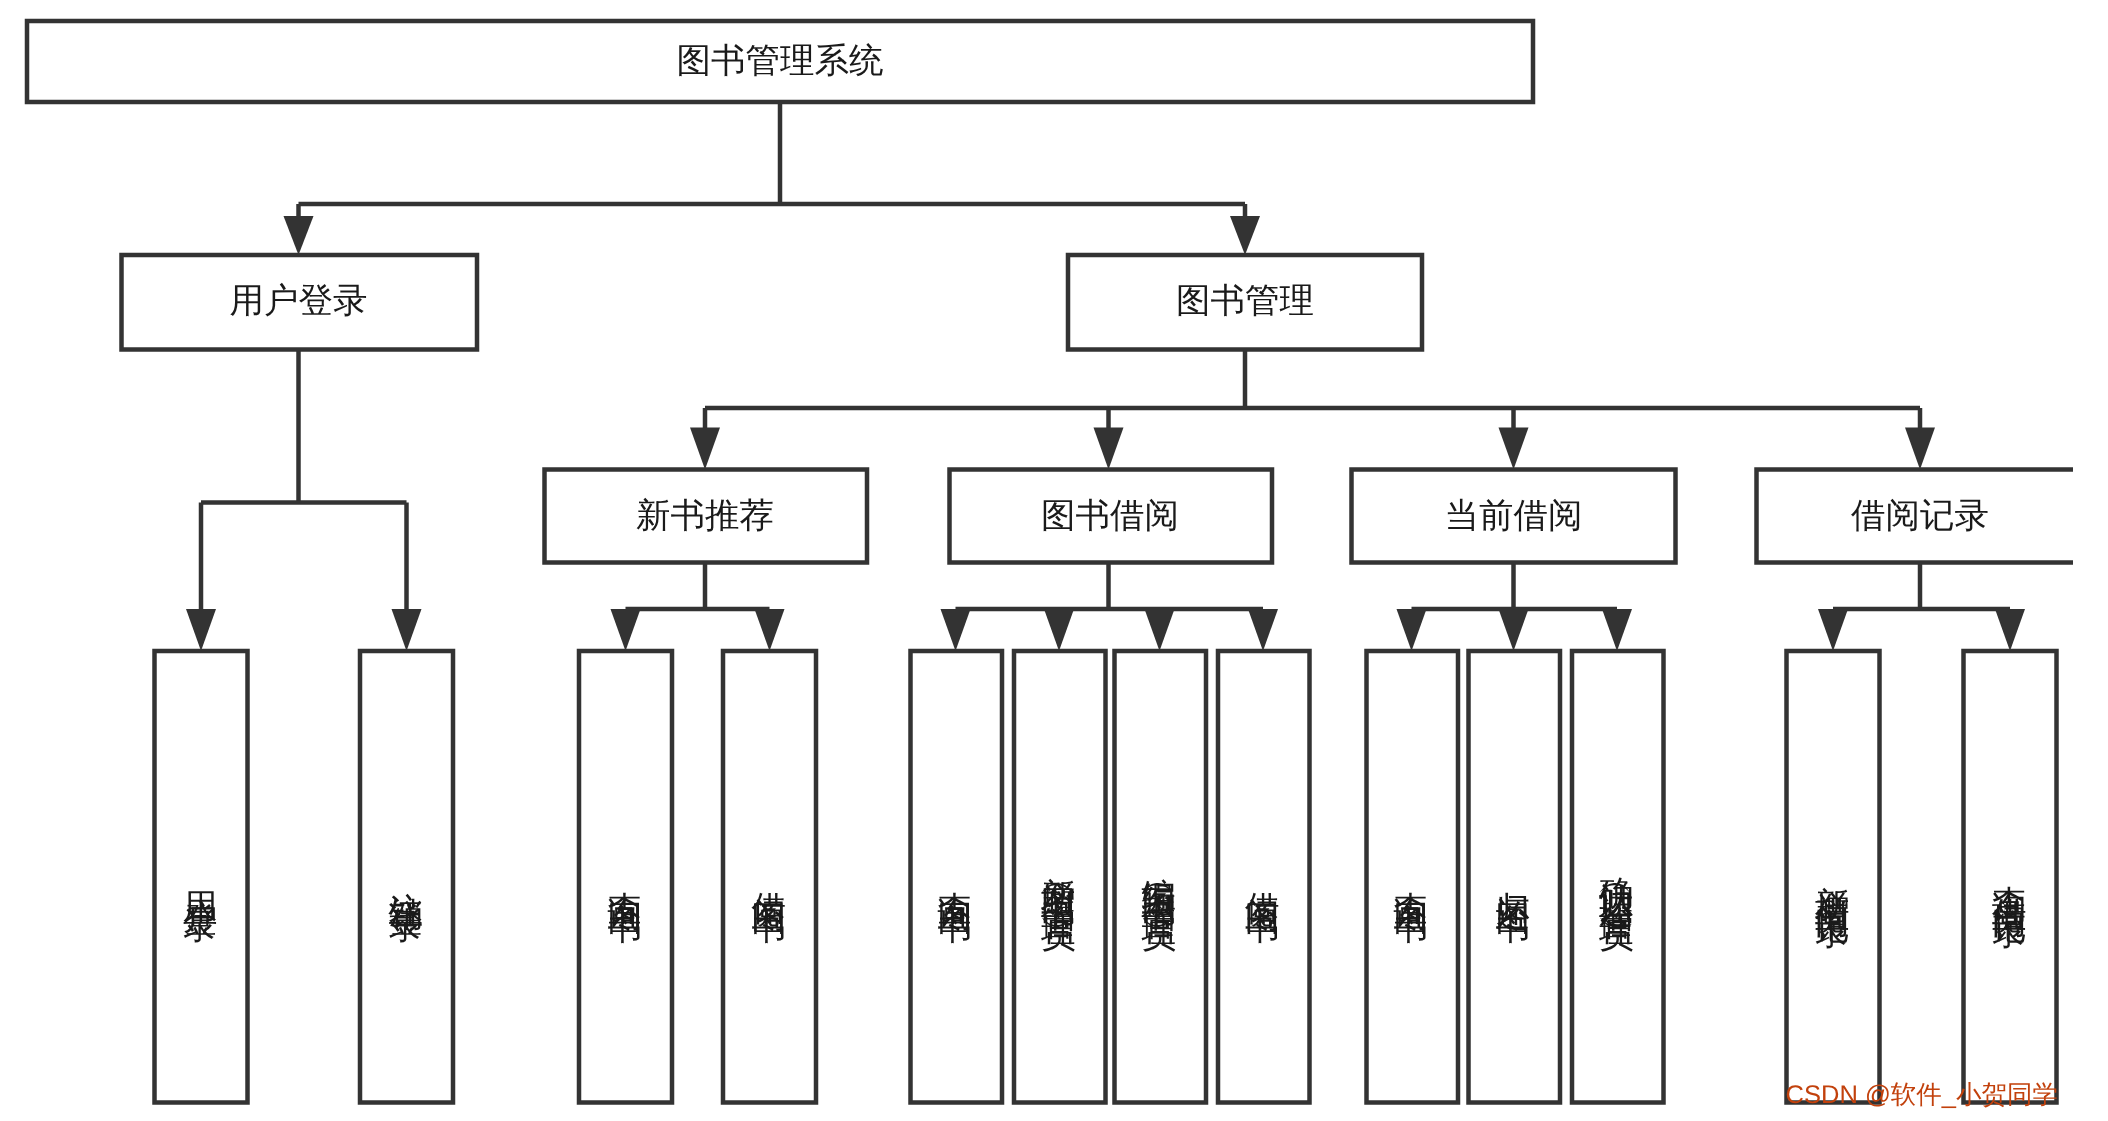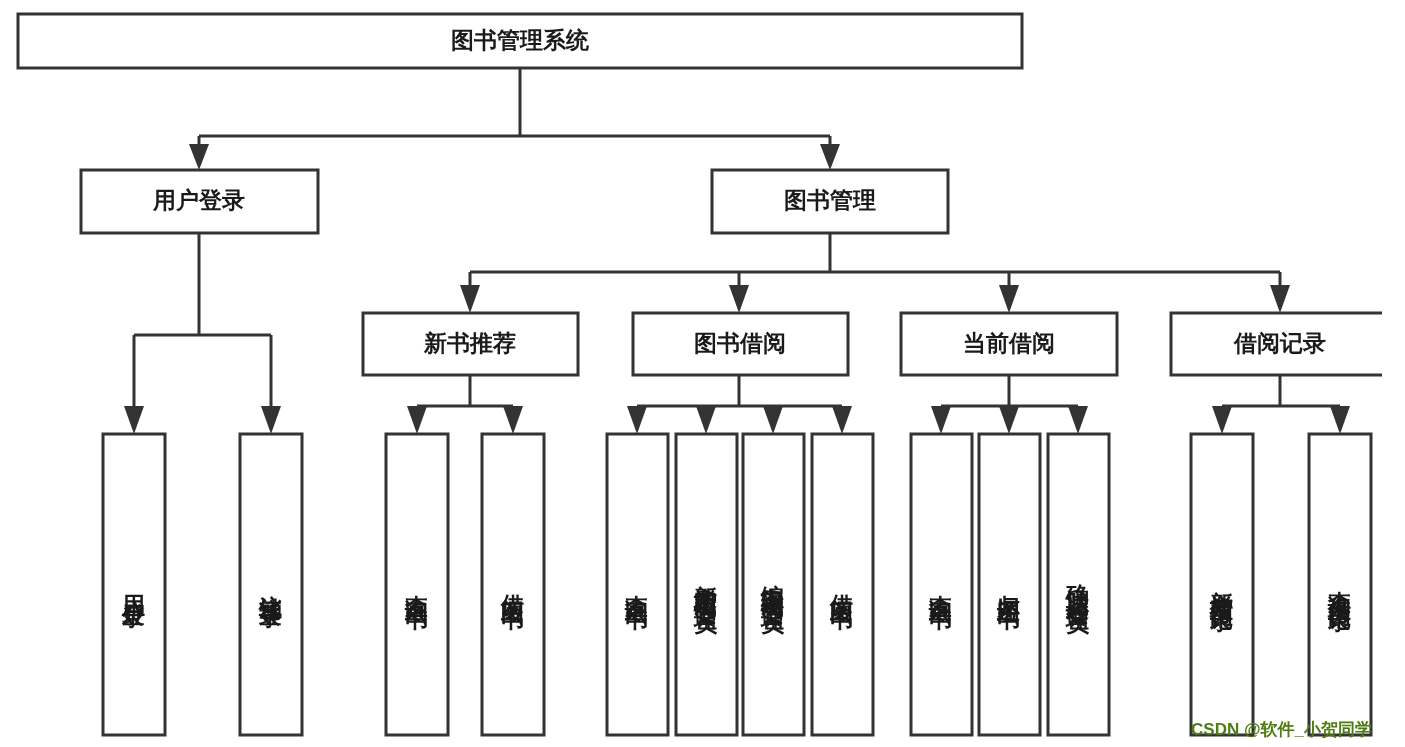--- a/index.html
+++ b/index.html
@@ -10,21 +10,20 @@
   }
   body {
     font-family: "Liberation Sans", "DejaVu Sans", sans-serif;
   }
   #diagram-root {
     position: relative;
     width: 1382px;
     height: 747px;
     background: #ffffff;
     overflow: hidden;
-    font-weight: bold;
   }
   svg#flow-svg {
     position: absolute;
     left: 0;
     top: 0;
     width: 1405px;
     height: 747px;
     display: block;
   }
   .box-rect {
@@ -58,21 +57,21 @@
     letter-spacing: 4px;
     text-anchor: middle;
     dominant-baseline: central;
   }
   .watermark {
     position: absolute;
     right: 10px;
     bottom: 6px;
     font-family: "Liberation Sans", "DejaVu Sans", sans-serif;
     font-size: 17px;
-    color: #4d7c0f;
+    color: #c2410c;
     white-space: nowrap;
     user-select: none;
     pointer-events: none;
   }
 </style>
 </head>
 <body>
 
 <div id="diagram-root">
 

